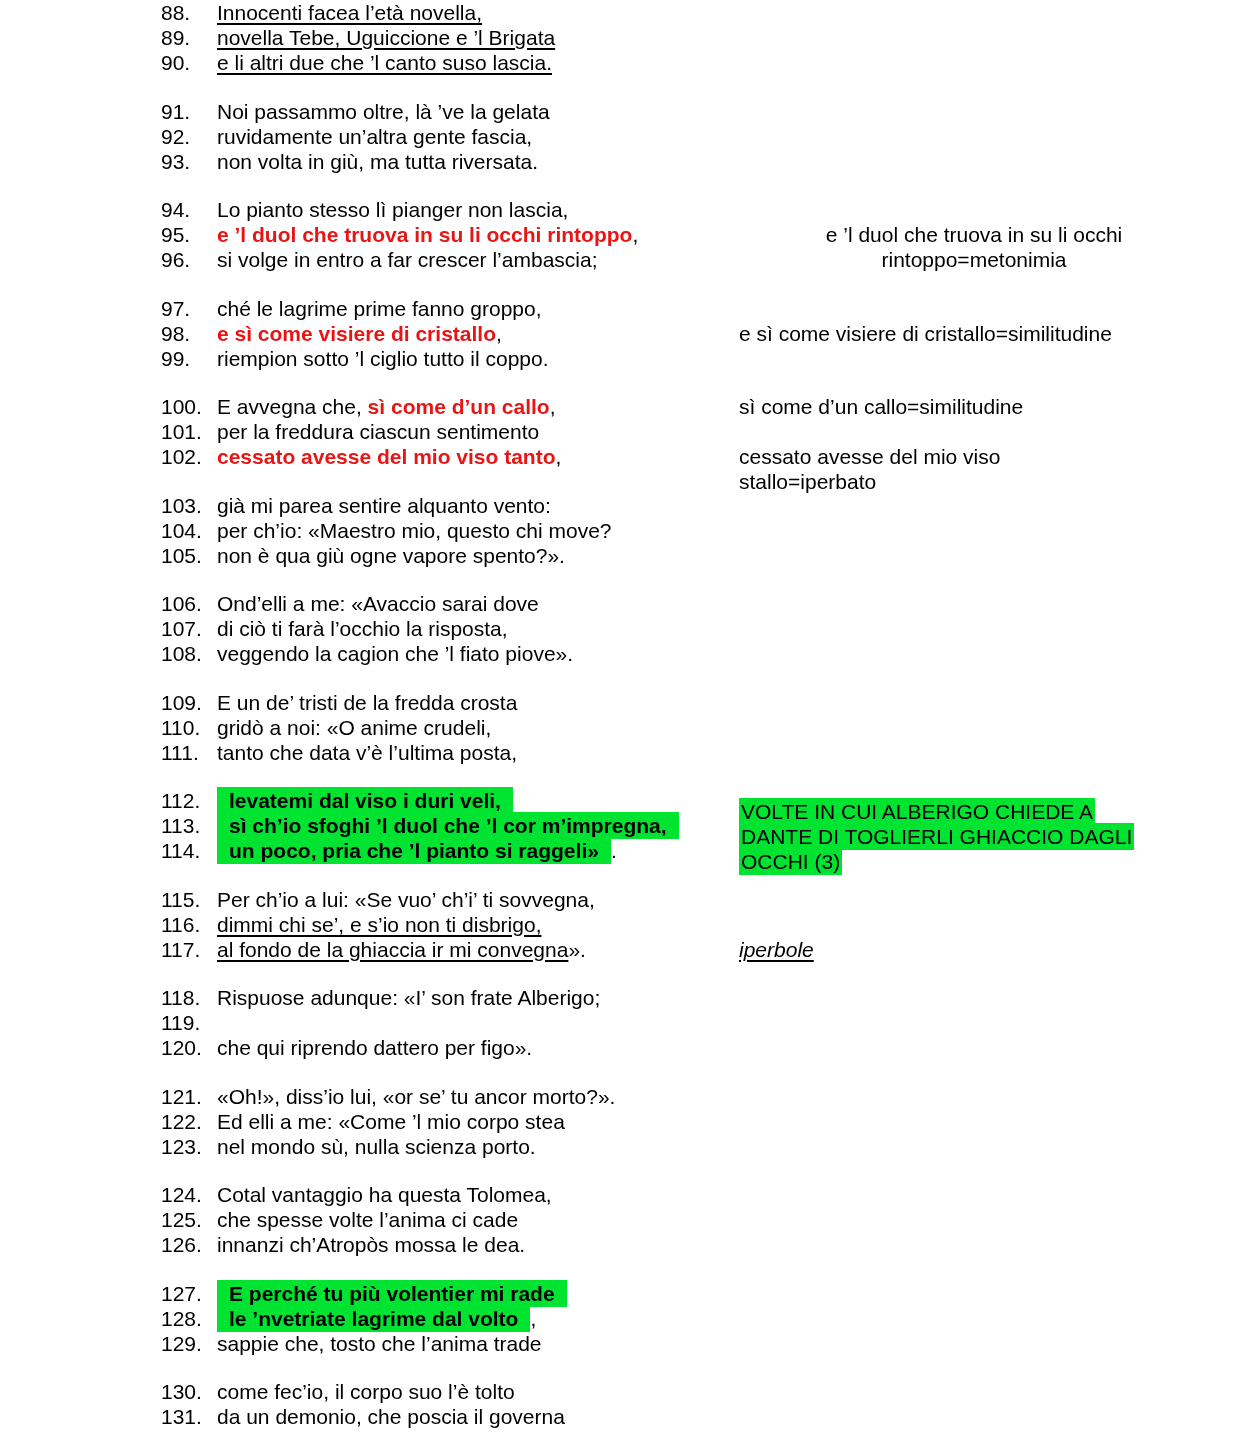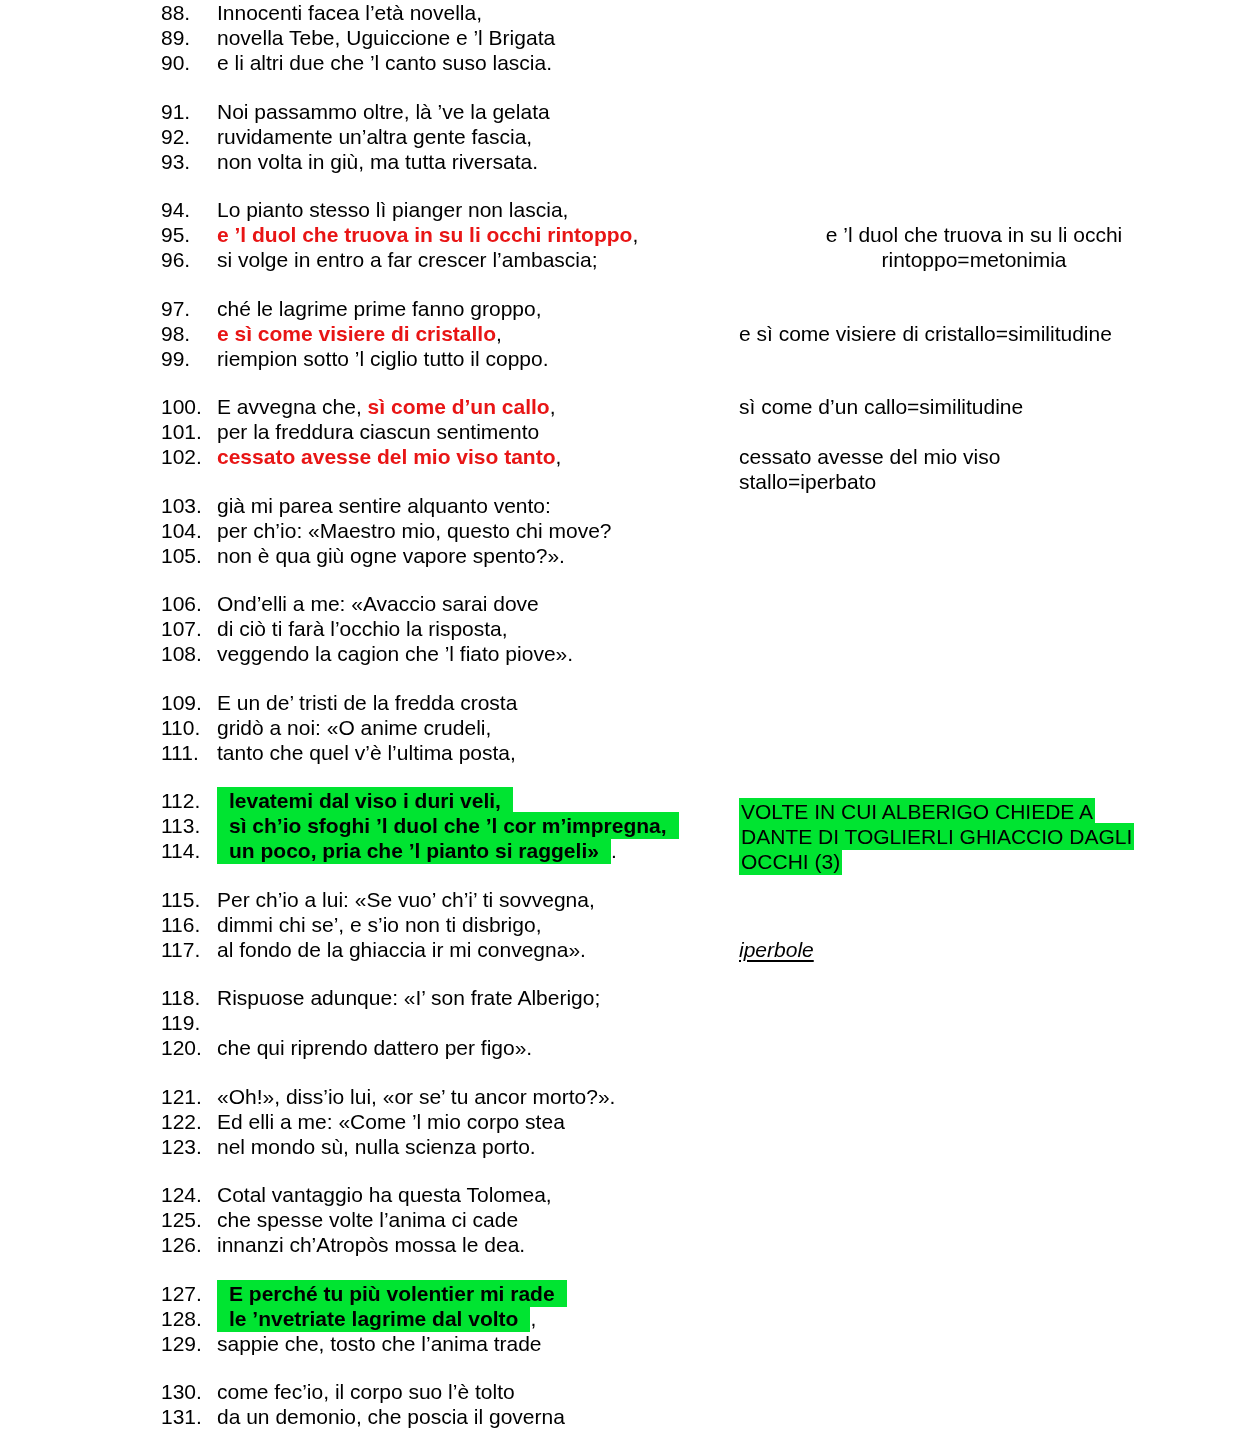--- a/index.html
+++ b/index.html
@@ -42,20 +42,21 @@
     position: absolute;
     left: 217px;
     white-space: pre;
   }
   .seg-plain { color: var(--text, #000000); }
   .seg-red {
     color: var(--red, #e81515);
     font-weight: 700;
   }
   .seg-underline {
+    text-decoration: underline;
     text-decoration-thickness: 1.5px;
     text-underline-offset: 3px;
   }
   .seg-highlight {
     background: var(--highlight, #00e431);
     padding: 2px 12px;
     font-weight: bold;
   }
   .ann {
     position: absolute;
@@ -186,21 +187,21 @@
         <div class="row">
           <span class="num">109.</span>
           <span class="verse"><span class="seg seg-plain">E un de’ tristi de la fredda crosta</span></span>
         </div>
         <div class="row">
           <span class="num">110.</span>
           <span class="verse"><span class="seg seg-plain">gridò a noi: «O anime crudeli,</span></span>
         </div>
         <div class="row">
           <span class="num">111.</span>
-          <span class="verse"><span class="seg seg-plain">tanto che quel v’è l’ultima posta,</span></span>
+          <span class="verse"><span class="seg seg-plain">tanto che data v’è l’ultima posta,</span></span>
         </div>
       </div>
       <div class="tercet">
         <div class="row">
           <span class="num">112.</span>
           <span class="verse"><span class="seg seg-highlight">levatemi dal viso i duri veli,</span></span>
         </div>
         <div class="row">
           <span class="num">113.</span>
           <span class="verse"><span class="seg seg-highlight">sì ch’io sfoghi ’l duol che ’l cor m’impregna,</span></span>

